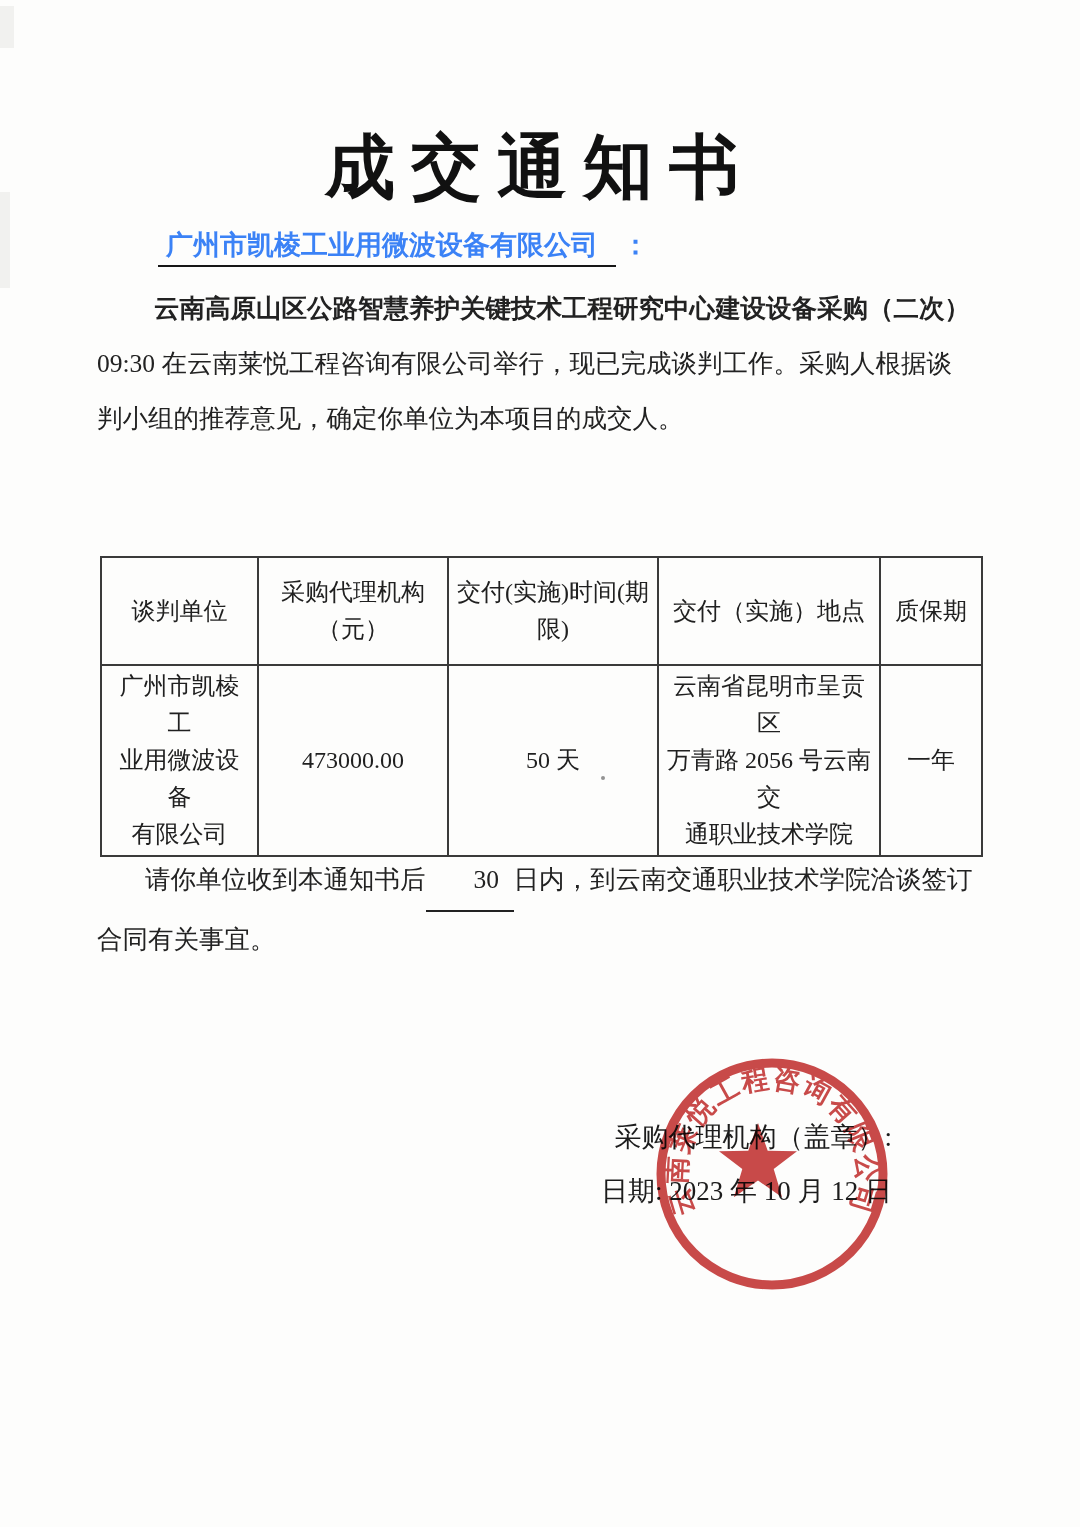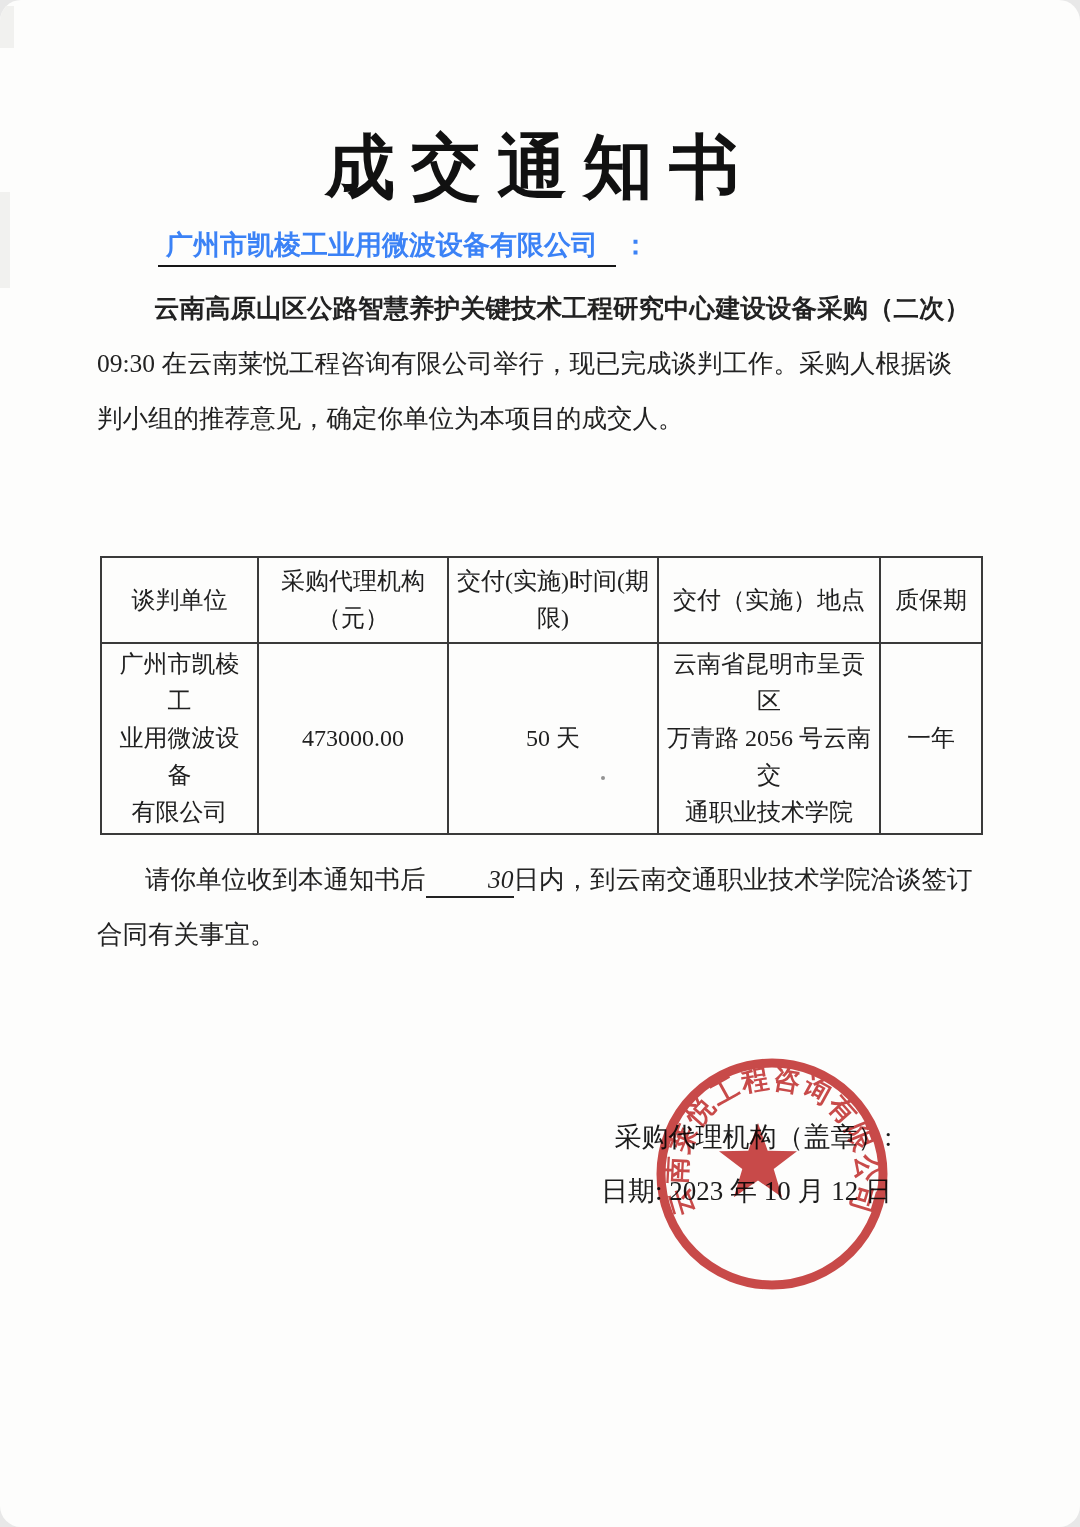--- a/index.html
+++ b/index.html
@@ -4,21 +4,20 @@
 <style>
   html,body { margin:0; padding:0; background:#e8e8e8; }
   .page {
     position:relative;
     width:1080px; height:1527px;
     margin:0 auto;
     background:#fdfdfc;
     overflow:hidden;
     color:#1d1d1d;
     font-family:"Liberation Serif","DejaVu Serif",serif;
-    border-radius:21px;
   }
   .hei { font-family:"Liberation Sans","DejaVu Sans",sans-serif; font-weight:700; }
 
   .doc-title {
     position:absolute; top:126px; left:0; right:0;
     text-align:center;
     font-size:70px; line-height:84px;
     font-weight:700; letter-spacing:16px;
     color:#111;
   }
@@ -50,36 +49,35 @@
     font-size:24px; color:#202020;
   }
   .award-table td, .award-table th {
     border:2px solid #3a3a3a;
     text-align:center; vertical-align:middle;
     white-space:pre-line;
     font-weight:normal;
     padding:2px 6px;
     line-height:37px;
   }
-  .award-table .hdr-row  { height:86px; }
+  .award-table .hdr-row  { height:108px; }
   .award-table .data-row { height:150px; }
 
   .closing {
     position:absolute; top:852px; left:97px; width:888px;
     font-size:25.5px; line-height:55px; color:#222;
   }
   .closing .pline { display:block; white-space:nowrap; }
   .closing .indent { text-indent:48px; }
   .closing .days {
     display:inline-block; min-width:88px;
-    text-align:right;
+    text-align:left;
     border-bottom:2.5px solid #222;
-    padding-bottom:2px;
+    padding-bottom:16px;
     line-height:28px;
-    font-style:italic;
   }
 
   .signature {
     position:absolute; left:601px; top:1110px;
     font-size:27px; line-height:54px;
     color:#1c1c1c;
     white-space:nowrap;
   }
   .signature .sig-line { display:block;text-align:right; }
 

